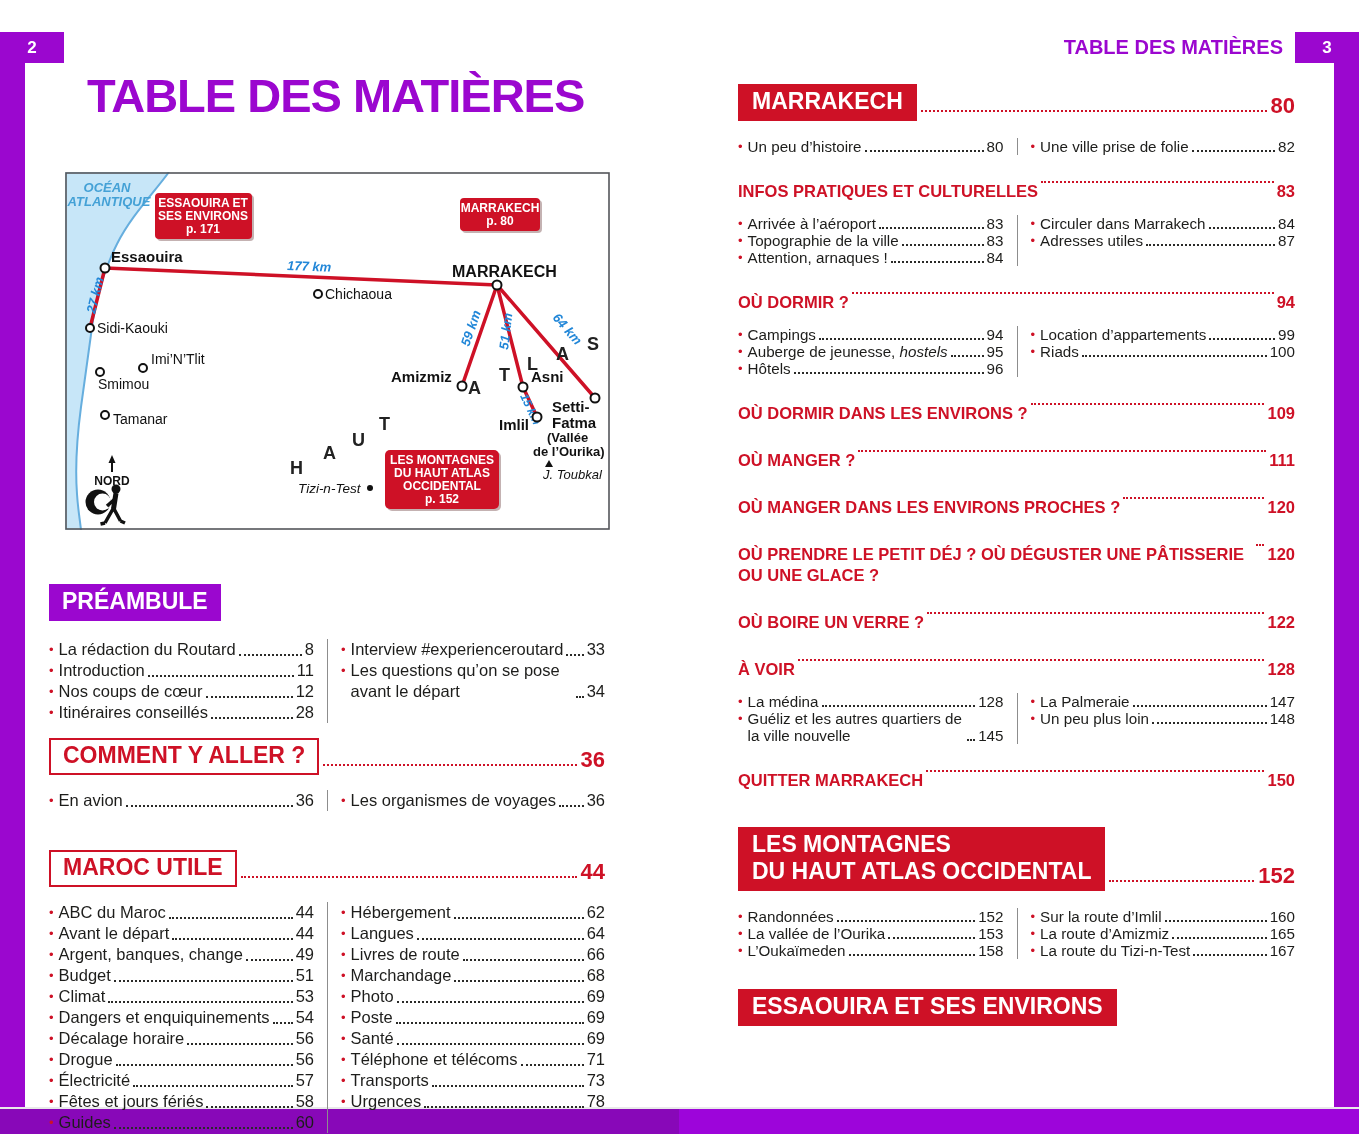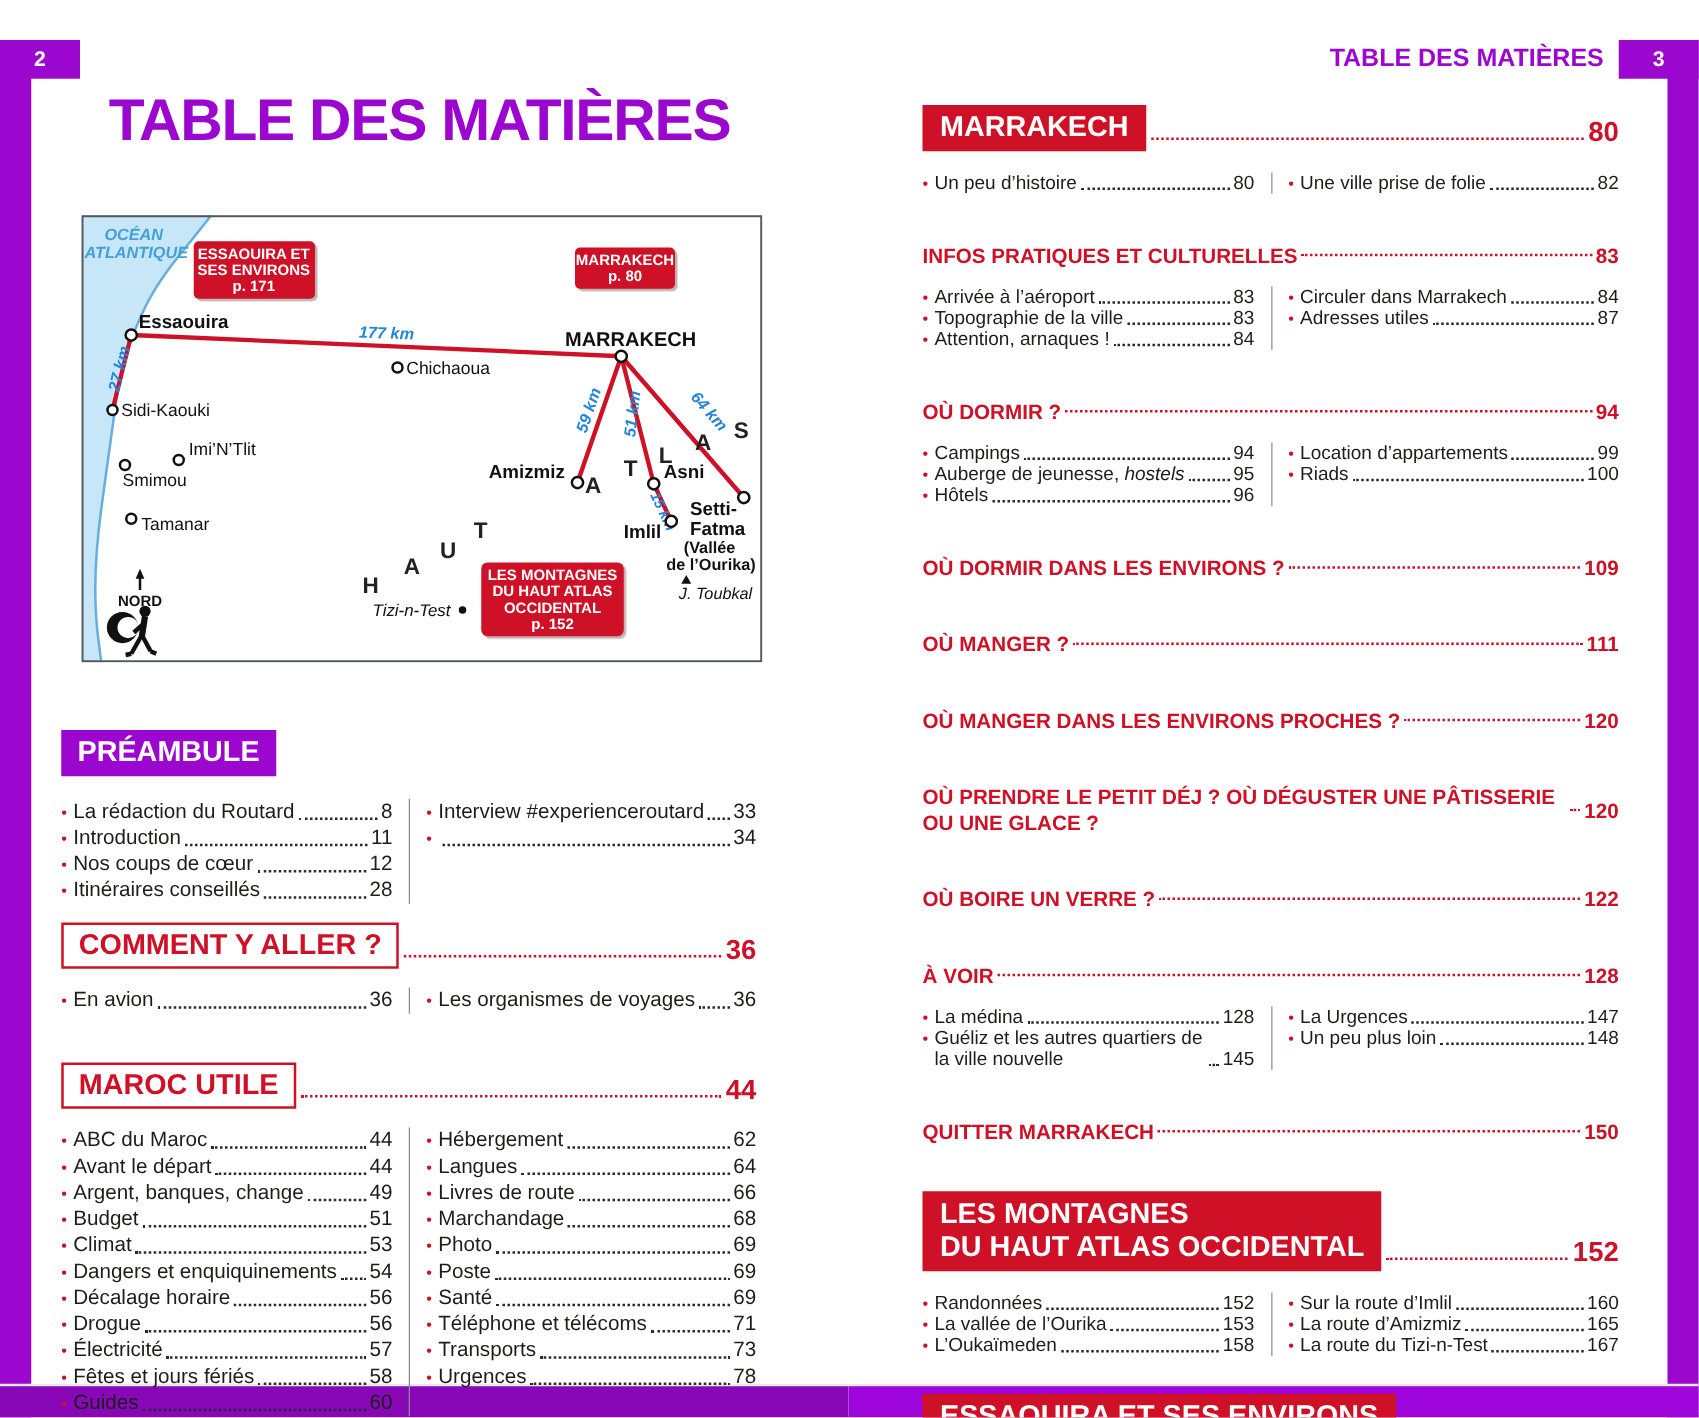--- a/index.html
+++ b/index.html
@@ -28,21 +28,21 @@
   .lbl{flex:0 1 auto}
   .itx{font-style:italic}
   .ldr{flex:1 1 8px;min-width:8px;border-bottom:2px dotted #2a2a28;margin:0 3px 4px 3px}
   .pageR .ldr{margin-bottom:3px}
   .num{flex:0 0 auto}
   .cols{display:flex;margin-top:18px}
   .pageR .cols{margin-top:13px}
   .col{width:50%;box-sizing:border-box}
   .col:first-child{padding-right:13px}
   .col+.col{border-left:1px solid #8d8d8d;padding-left:13px}
-  .sub{display:flex;align-items:center;color:#ce1126;font-weight:bold;font-size:16.5px;margin-top:40px;line-height:21px}
+  .sub{display:flex;align-items:flex-start;color:#ce1126;font-weight:bold;font-size:16.5px;margin-top:26px;line-height:21px}
   .sub .ldr{border-color:#ce1126;border-bottom-width:2px}
   .bighead{display:flex;align-items:flex-end}
   .bighead .ldr{border-bottom:2.5px dotted #ce1126;margin:0 4px 9px 4px}
   .bighead .num{color:#ce1126;font-weight:bold;font-size:22px;padding-bottom:2px}
   .boxpurple{background:#9b07cf;color:#fff;font-weight:bold;font-size:23px;padding:4px 13px 6px}
   .boxline{border:2px solid #ce1126;color:#ce1126;font-weight:bold;font-size:23px;padding:2px 12px 4px;background:#fff}
   .boxfill{background:#ce1126;color:#fff;font-weight:bold;font-size:23px;padding:4px 14px 6px;line-height:27px}
   .mt28{margin-top:15px}.mt26{margin-top:39px}.mt36{margin-top:36px}.mt30{margin-top:30px}
 </style>
 </head>
@@ -207,20 +207,21 @@
     </div>
     <div class="col">
       <div class="row">
           <span class="bullet">•</span>
           <span class="lbl">Interview #experienceroutard</span>
           <span class="ldr"></span>
           <span class="num">33</span>
         </div>
       <div class="row">
           <span class="bullet">•</span>
+          <span class="lbl">Les questions qu’on se pose avant le départ</span>
           <span class="ldr"></span>
           <span class="num">34</span>
         </div>
     </div>
   </div>
 
   <div class="bighead mt28">
     <span class="boxline">COMMENT Y ALLER ?</span>
     <span class="ldr"></span>
     <span class="num">36</span>
@@ -535,21 +536,21 @@
       <div class="row">
           <span class="bullet">•</span>
           <span class="lbl">Guéliz et les autres quartiers de la ville nouvelle</span>
           <span class="ldr"></span>
           <span class="num">145</span>
         </div>
     </div>
     <div class="col">
       <div class="row">
           <span class="bullet">•</span>
-          <span class="lbl">La Urgences</span>
+          <span class="lbl">La Palmeraie</span>
           <span class="ldr"></span>
           <span class="num">147</span>
         </div>
       <div class="row">
           <span class="bullet">•</span>
           <span class="lbl">Un peu plus loin</span>
           <span class="ldr"></span>
           <span class="num">148</span>
         </div>
     </div>

